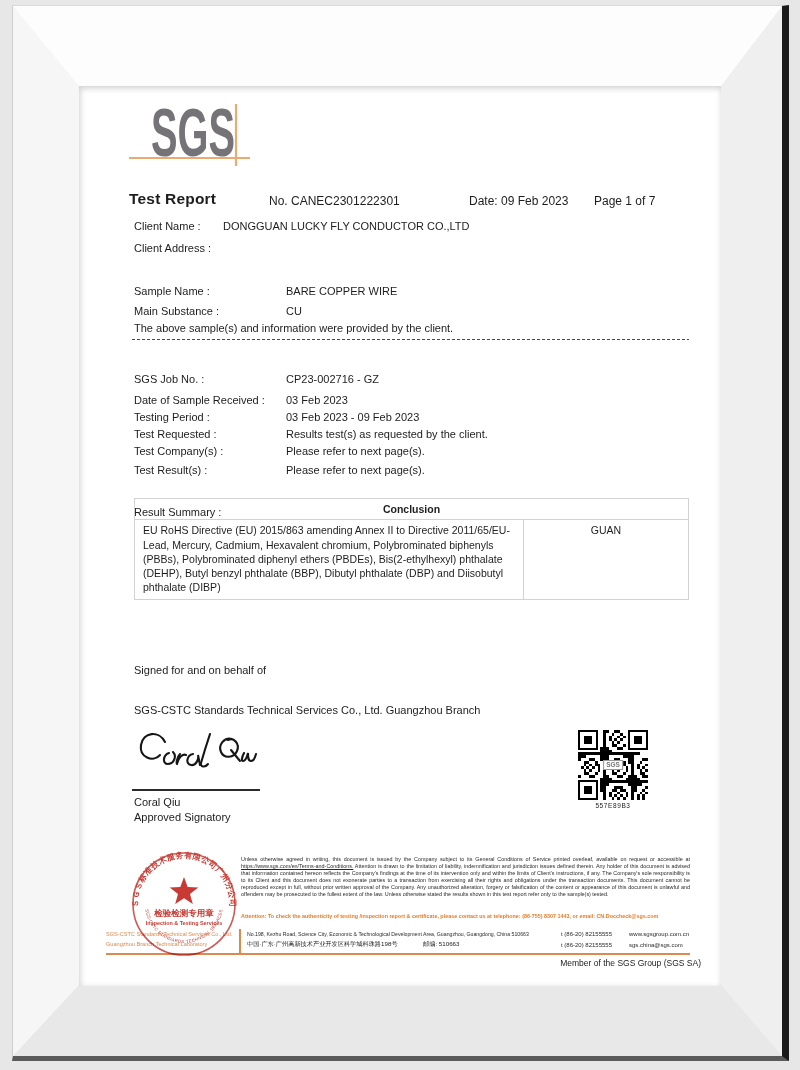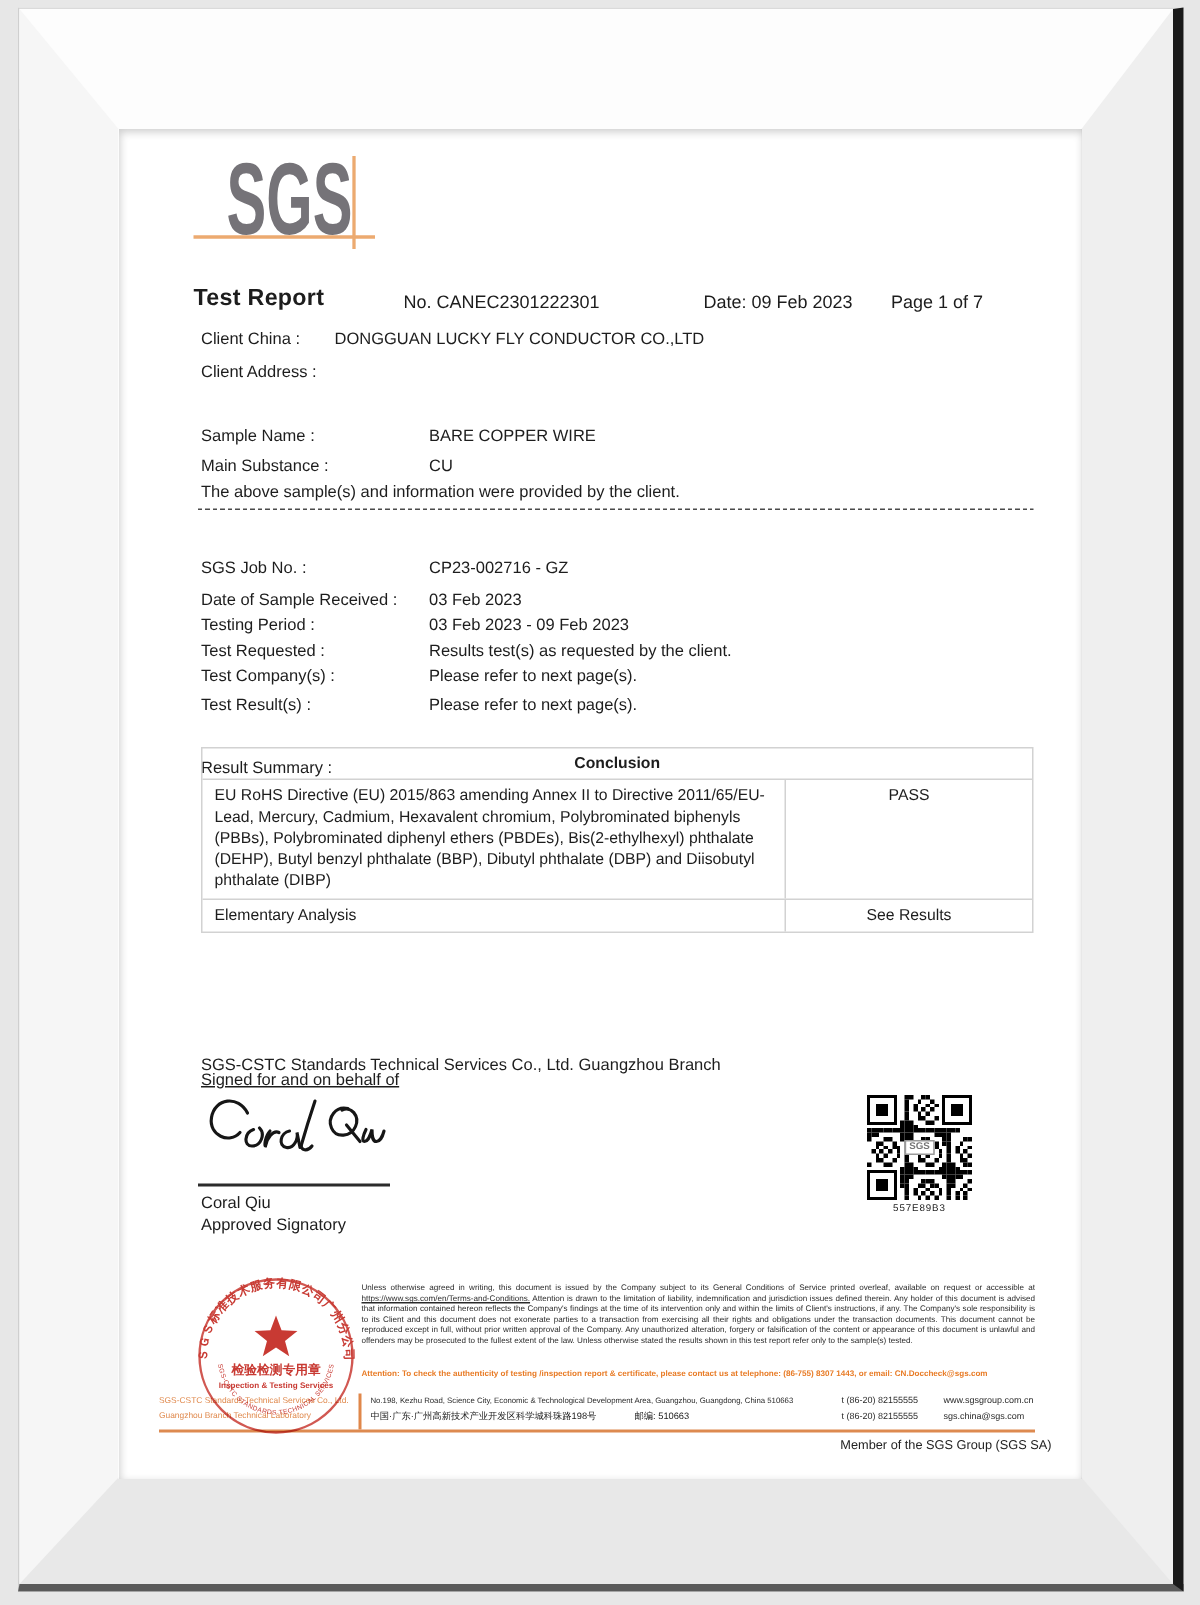--- a/index.html
+++ b/index.html
@@ -104,21 +104,21 @@
       <line x1="10" y1="64" x2="131" y2="64" stroke="#ecaa70" stroke-width="2.2"></line>
       <line x1="117" y1="10" x2="117" y2="72" stroke="#ecaa70" stroke-width="2.2"></line>
       <text x="32" y="62" font-family="Liberation Sans, sans-serif" font-size="68" font-weight="bold" fill="#757378" textLength="84" lengthAdjust="spacingAndGlyphs">SGS</text>
     </svg>
 
     <div class="abs doc-title">Test Report</div>
     <div class="abs hdr-item" style="left:190px;">No. CANEC2301222301</div>
     <div class="abs hdr-item" style="left:390px;">Date: 09 Feb 2023</div>
     <div class="abs hdr-item" style="left:515px;">Page 1 of 7</div>
 
-    <div class="abs lbl" style="left:55px;top:134px;">Client China :</div>
+    <div class="abs lbl" style="left:55px;top:134px;">Client Name :</div>
     <div class="abs val" style="left:144px;top:134px;">DONGGUAN LUCKY FLY CONDUCTOR CO.,LTD</div>
 
     <div class="abs lbl" style="left:55px;top:156px;">Client Address :</div>
 
     <div class="abs lbl" style="left:55px;top:199px;">Sample Name :</div>
     <div class="abs val" style="left:207px;top:199px;">BARE COPPER WIRE</div>
 
     <div class="abs lbl" style="left:55px;top:219px;">Main Substance :</div>
     <div class="abs val" style="left:207px;top:219px;">CU</div>
 
@@ -145,29 +145,25 @@
     <div class="abs val" style="left:207px;top:378px;">Please refer to next page(s).</div>
 
     <div class="abs lbl" style="left:55px;top:420px;">Result Summary :</div>
 
     <div class="abs rs-table">
       <div class="rs-row rs-head">
         <div class="rs-c2">Conclusion</div>
       </div>
       <div class="rs-row">
         <div class="rs-c1">EU RoHS Directive (EU) 2015/863 amending Annex II to Directive 2011/65/EU- Lead, Mercury, Cadmium, Hexavalent chromium, Polybrominated biphenyls (PBBs), Polybrominated diphenyl ethers (PBDEs), Bis(2-ethylhexyl) phthalate (DEHP), Butyl benzyl phthalate (BBP), Dibutyl phthalate (DBP) and Diisobutyl phthalate (DIBP)</div>
-        <div class="rs-c2">PASS</div>
-      </div>
-      <div class="rs-row">
-        <div class="rs-c1">Elementary Analysis</div>
-        <div class="rs-c2">See Results</div>
+        <div class="rs-c2">GUAN</div>
       </div>
     </div>
 
-    <div class="abs val" style="left:55px;top:628px;text-decoration:underline;">Signed for and on behalf of</div>
+    <div class="abs val" style="left:55px;top:578px;">Signed for and on behalf of</div>
     <div class="abs val" style="left:55px;top:618px;">SGS-CSTC Standards Technical Services Co., Ltd. Guangzhou Branch</div>
 
     <svg class="abs" style="left:52px;top:640px;" width="140" height="60" viewBox="0 0 140 60">
       <g fill="none" stroke="#161616" stroke-width="2.1" stroke-linecap="round">
         <path d="M34 16 C28 4 12 6 10 19 C8 31 22 37 29 29"></path>
         <path d="M38 27 c-6 2 -7 11 -1 11 c6 0 9 -8 5 -12"></path>
         <path d="M49 28 c-3 3 -4 10 -3 10 c1 -5 5 -11 9 -9"></path>
         <path d="M62 28 c-6 1 -8 10 -2 11 c5 1 8 -6 7 -10 l2 10"></path>
         <path d="M79 8 c-4 12 -7 22 -9 29 c-1 4 4 5 7 1"></path>
         <path d="M101 13 c-8 -2 -14 6 -11 13 c3 7 13 6 16 -1 c3 -7 -3 -14 -9 -11"></path>

